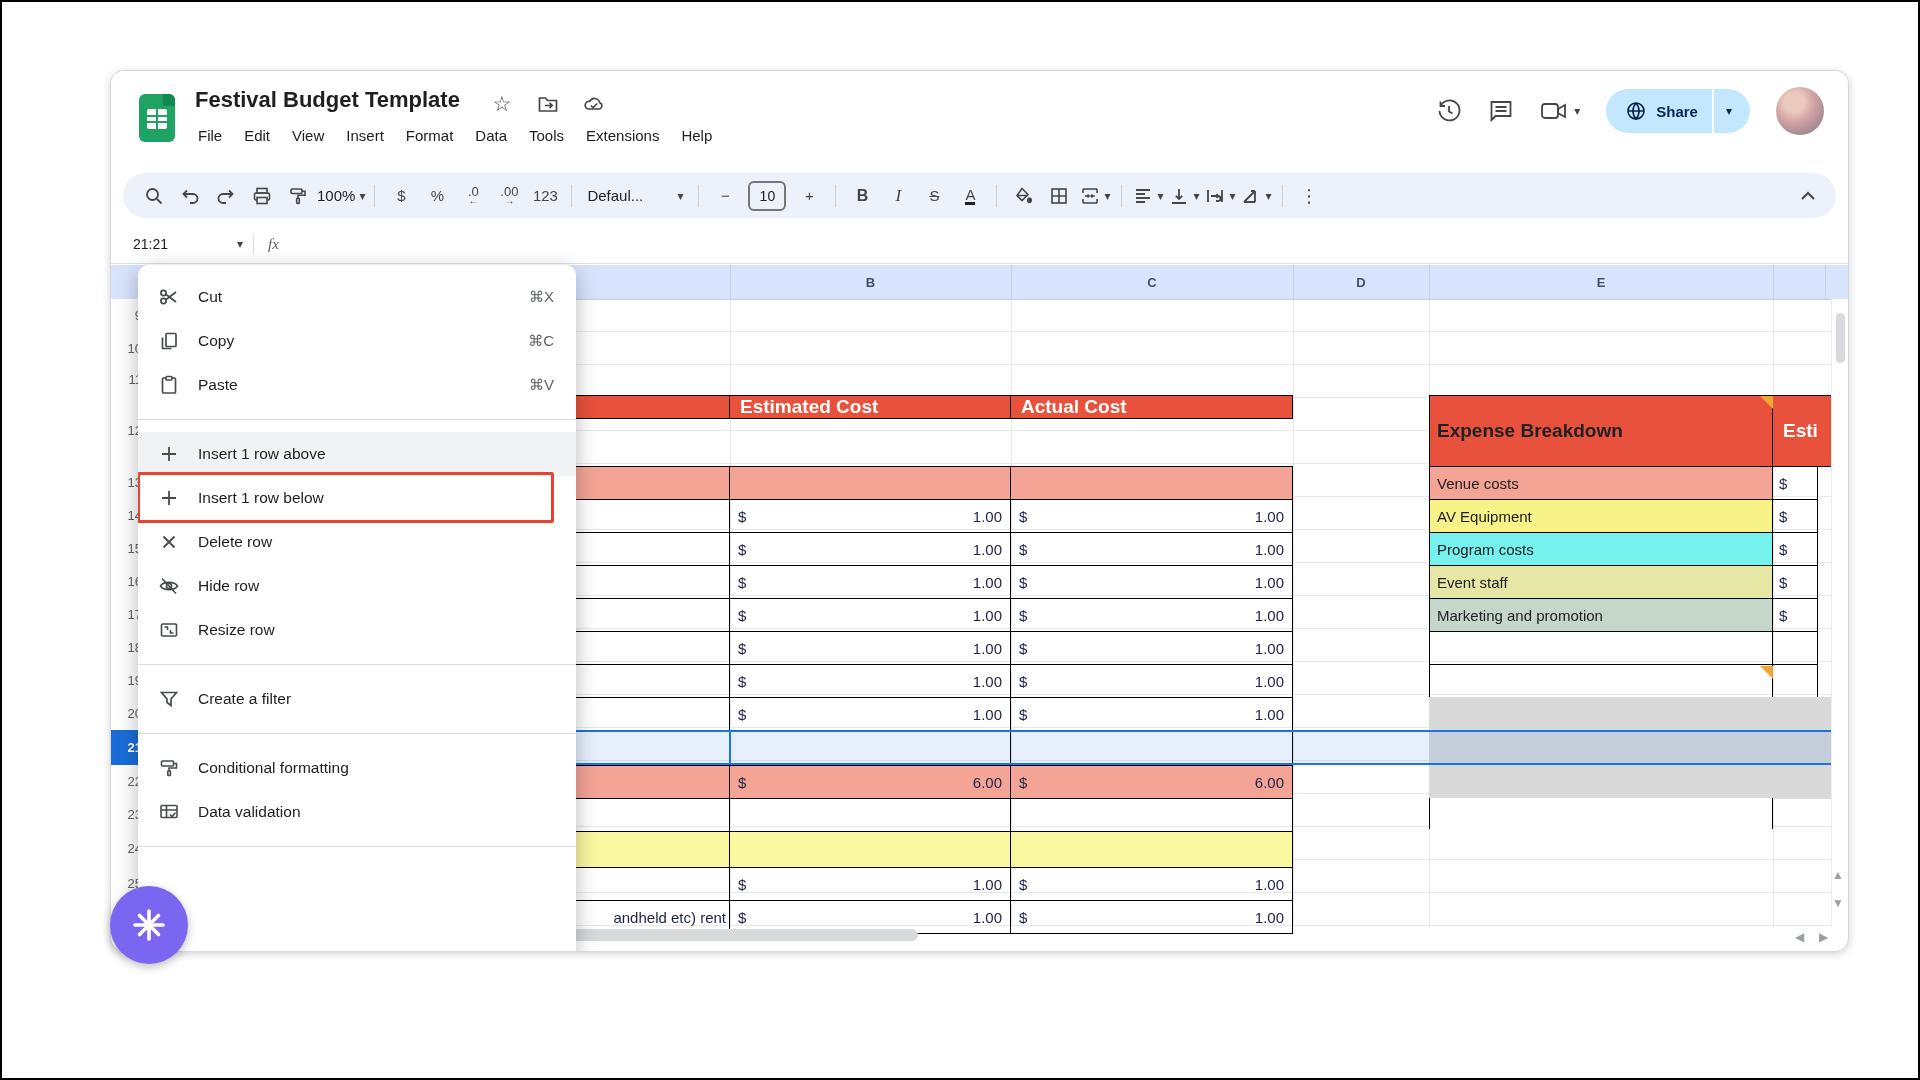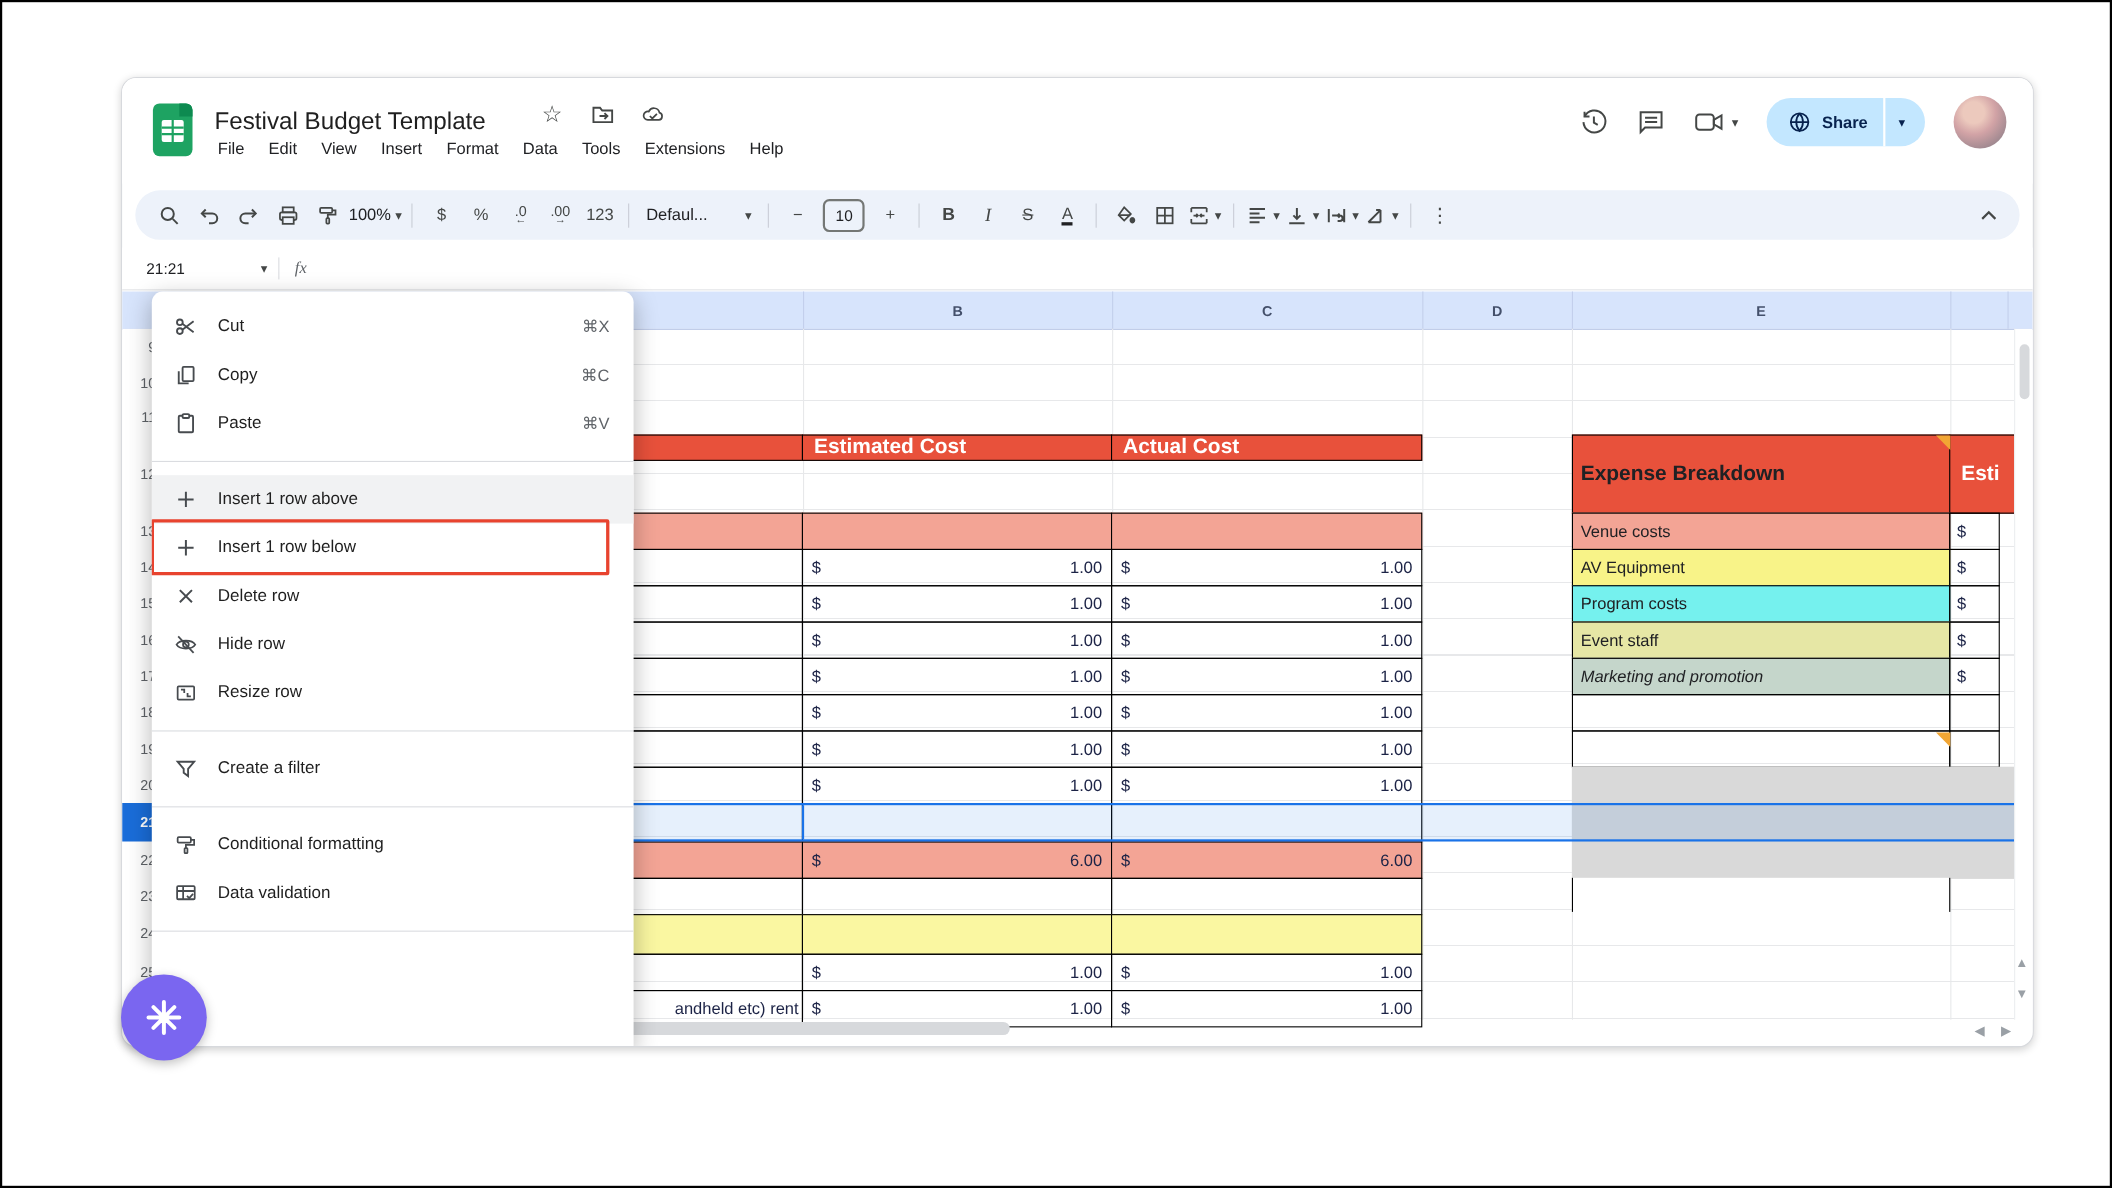--- a/index.html
+++ b/index.html
@@ -10,21 +10,21 @@
   }
   
   .app-window{
     position:absolute;left:108px;top:68px;width:1737px;height:880px;
     background:#fff;border:1px solid #d7d9dd;border-radius:14px;
     box-shadow:0 2px 8px rgba(0,0,0,.18);overflow:hidden;
   }
   
   .titlebar{position:absolute;left:0;top:0;width:100%;height:96px;background:#fff;}
   .logo{position:absolute;left:26px;top:22px;width:40px;height:50px;}
-  .title-text{position:absolute;left:84px;top:16px;font-size:22px;color:#1f1f1f;font-weight:400;white-space:nowrap;margin-top:10px;}
+  .title-text{position:absolute;left:84px;top:16px;font-size:22px;color:#1f1f1f;font-weight:700;white-space:nowrap;}
   .title-icons{position:absolute;left:380px;top:22px;display:flex;gap:24px;color:#444746;align-items:center;}
   .title-icons .ticon{width:22px;height:22px;display:flex;align-items:center;justify-content:center;font-size:21px;}
   .menubar{position:absolute;left:76px;top:50px;display:flex;height:28px;align-items:center;}
   .menubar span{padding:0 11px;font-size:15px;color:#202124;cursor:default;}
   .tb-right{position:absolute;right:24px;top:14px;display:flex;align-items:center;gap:26px;height:52px;}
   .hicon{width:26px;height:26px;color:#444746;}
   .cam-group{display:flex;align-items:center;gap:6px;color:#444746;}
   .caret{font-size:12px;color:#444746;line-height:1;}
   .share-pill{display:flex;align-items:center;background:#c3e7ff;border-radius:22px;height:44px;padding:0 6px 0 20px;color:#07224e;}
   .share-pill .share-label{font-size:15px;font-weight:600;margin:0 14px 0 10px;}
@@ -520,21 +520,21 @@
     </div>
     <div class="erow" style="top:461px;">
       <div class="cell cE" style="height: 34px; background: rgb(117, 241, 238);">Program costs</div>
       <div class="cell cF" style="height:34px;">$</div>
     </div>
     <div class="erow" style="top:494px;">
       <div class="cell cE" style="height: 34px; background: rgb(230, 231, 165);">Event staff</div>
       <div class="cell cF" style="height:34px;">$</div>
     </div>
     <div class="erow" style="top:527px;">
-      <div class="cell cE" style="height: 34px; background: rgb(197, 214, 203); font-style: italic;">Marketing and promotion</div>
+      <div class="cell cE" style="height: 34px; background: rgb(197, 214, 203);">Marketing and promotion</div>
       <div class="cell cF" style="height:34px;">$</div>
     </div>
     <div class="erow" style="top:560px;">
       <div class="cell cE" style="height:34px;"></div>
       <div class="cell cF" style="height:34px;"></div>
     </div>
     <div class="erow" style="top:593px;">
       <div class="cell cE" style="height:34px;"></div>
       <div class="cell cF" style="height:34px;"></div>
     </div>

